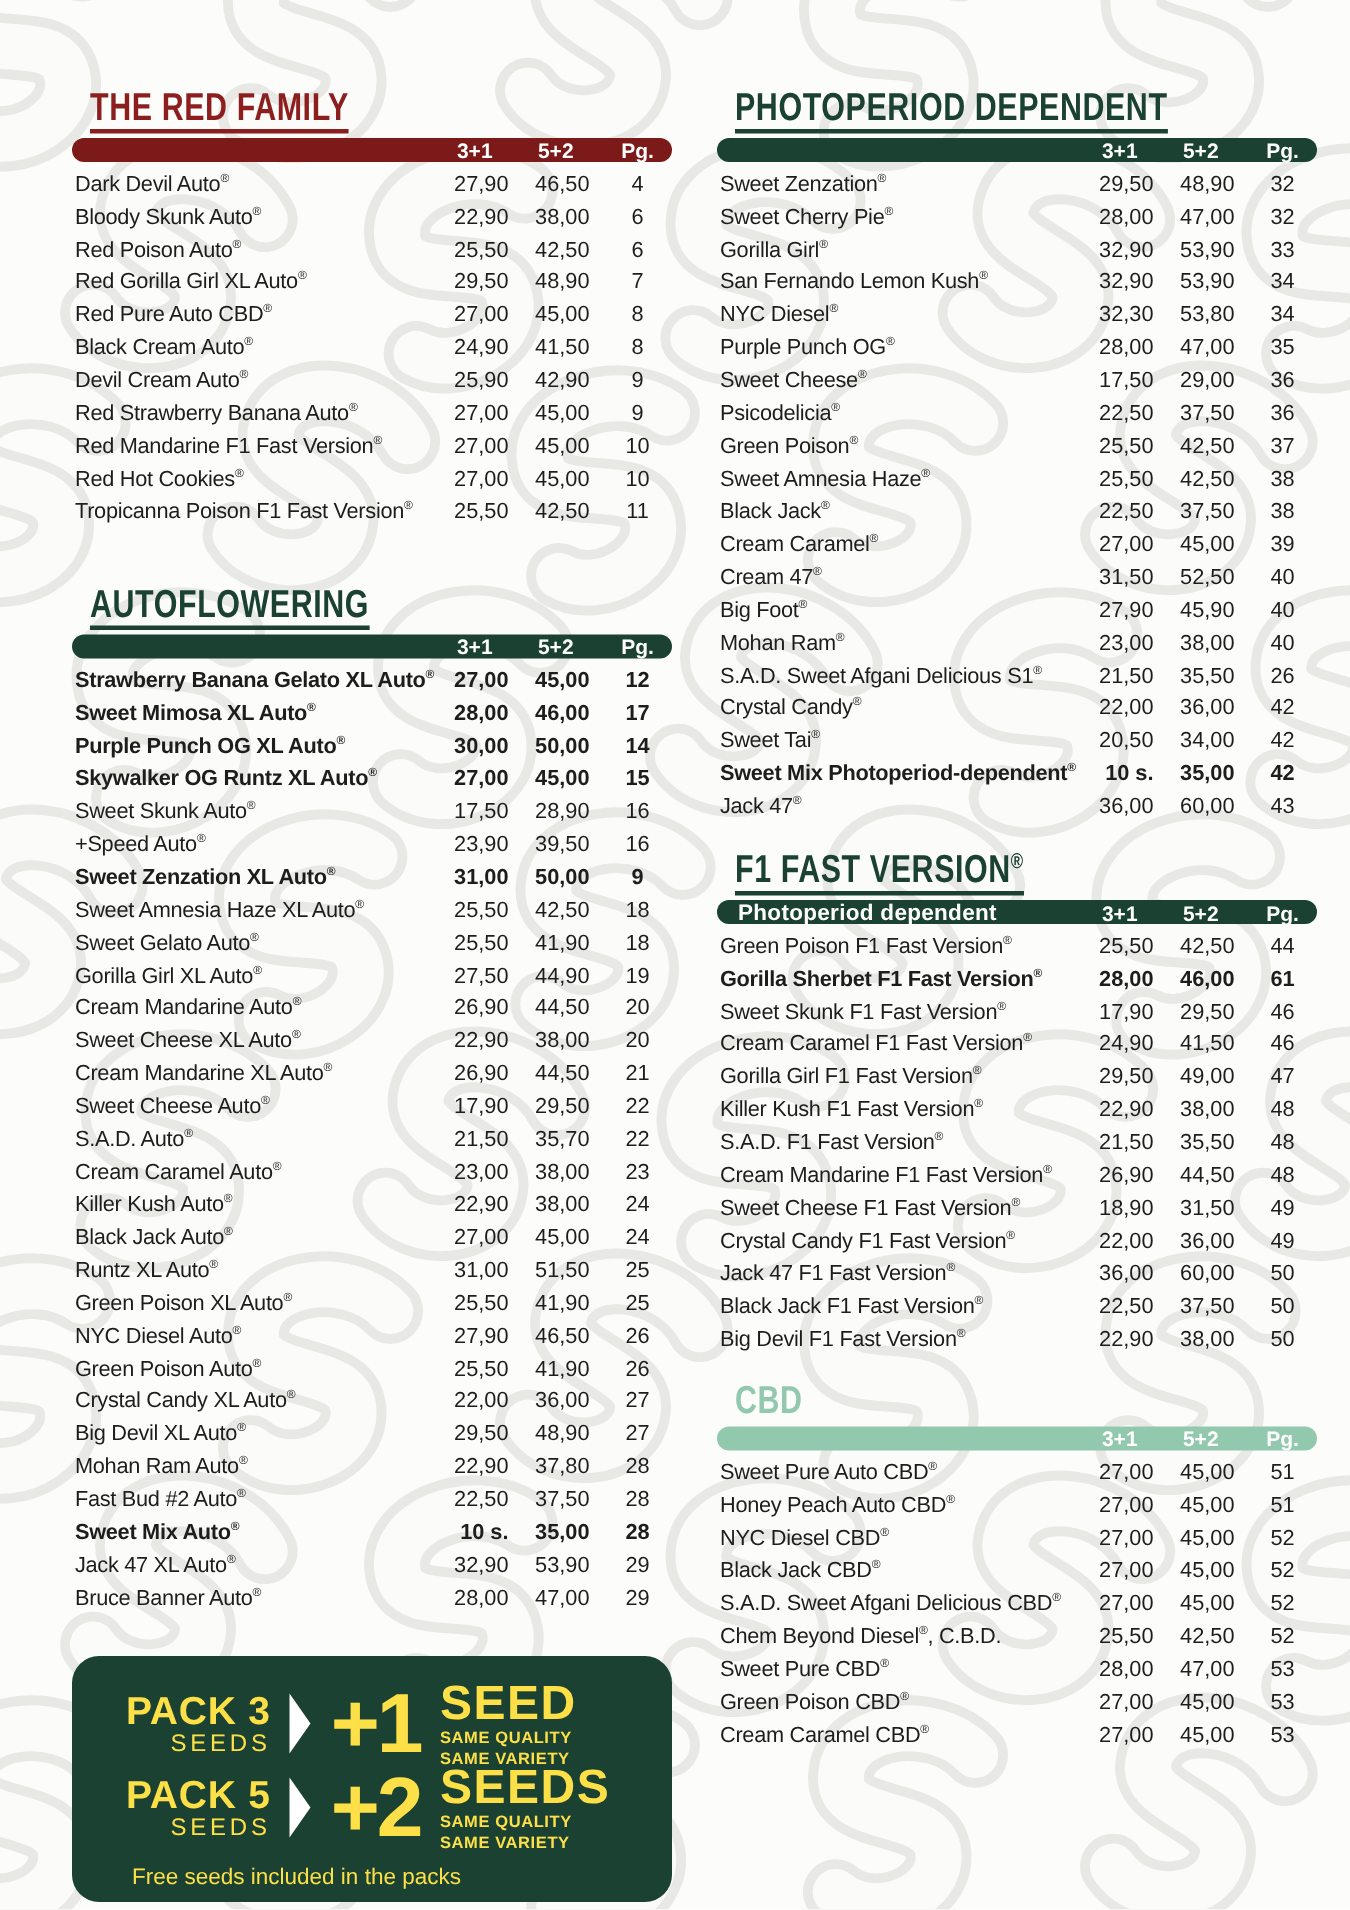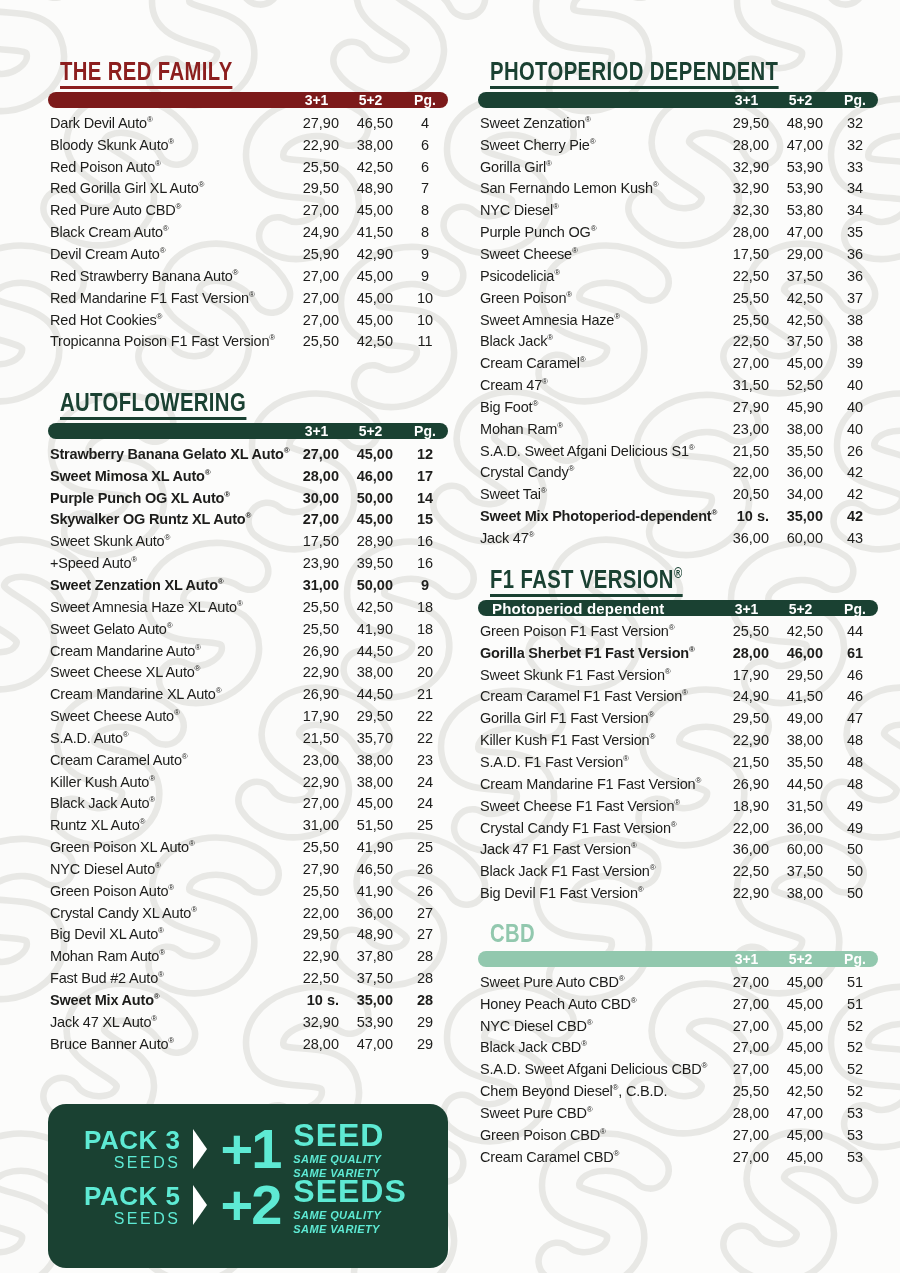--- a/index.html
+++ b/index.html
@@ -49,32 +49,32 @@
   }
   .row.bold { font-weight:700; }
   .cell.name { padding-left:2px; white-space:nowrap; letter-spacing:-.2px; }
   .cell.c1, .cell.c2 { text-align:right; padding-right:9px; white-space:nowrap; }
   .cell.pg { text-align:center; }
   sup { font-size:.55em; line-height:0; }
 
   #promo {
     position:absolute; left:48px; top:1104px; width:400px; height:164px;
     background:#1a4132; border-radius:18px; z-index:1;
-    color:#5eead4; box-sizing:border-box; padding-top:17px;
+    color:#fde047; box-sizing:border-box; padding-top:17px;
   }
   .promo-row { display:flex; align-items:center; gap:13px; margin-left:36px; height:56px; }
   .pack { text-align:right; line-height:1; min-width:92px; }
   .pack-top { font-size:26px; font-weight:700; letter-spacing:.5px; }
   .pack-bottom { font-size:16px; letter-spacing:2.5px; margin-top:2px; }
   .promo-arrow { width:0; height:0; border-left:14px solid #fff;
     border-top:20px solid transparent; border-bottom:20px solid transparent; }
   .plus { font-size:56px; font-weight:700; line-height:.85; letter-spacing:-2px; }
   .seedblock { line-height:1; }
   .seed-big { font-size:32px; font-weight:700; letter-spacing:1px; }
-  .seed-sub { font-size:11px; font-weight:600; letter-spacing:.4px; margin-top:3px;font-style:italic; }
+  .seed-sub { font-size:11px; font-weight:600; letter-spacing:.4px; margin-top:3px; }
   .promo-footer { font-size:15px; margin:10px 0 0 40px; }
 </style>
 </head>
 <body>
 
 <div id="page">
   <div id="watermark">
       <svg viewBox="0 0 120 120" width="175" height="175" style="left: -60px; top: -55px; transform: rotate(-16deg);">
         <path d="M88 30 C70 8 28 12 26 36 C24 58 66 52 68 72 C70 94 36 104 20 88" fill="none" stroke="#e8e8e5" stroke-width="30" stroke-linecap="round"></path>
         <path d="M88 30 C70 8 28 12 26 36 C24 58 66 52 68 72 C70 94 36 104 20 88" fill="none" stroke="#fbfbfa" stroke-width="21" stroke-linecap="round"></path>
@@ -426,20 +426,26 @@
           <div class="cell name">Sweet Amnesia Haze XL Auto<sup>®</sup></div>
           <div class="cell c1">25,50</div>
           <div class="cell c2">42,50</div>
           <div class="cell pg">18</div>
         </div>
         <div class="row">
           <div class="cell name">Sweet Gelato Auto<sup>®</sup></div>
           <div class="cell c1">25,50</div>
           <div class="cell c2">41,90</div>
           <div class="cell pg">18</div>
+        </div>
+        <div class="row">
+          <div class="cell name">Gorilla Girl XL Auto<sup>®</sup></div>
+          <div class="cell c1">27,50</div>
+          <div class="cell c2">44,90</div>
+          <div class="cell pg">19</div>
         </div>
         <div class="row">
           <div class="cell name">Cream Mandarine Auto<sup>®</sup></div>
           <div class="cell c1">26,90</div>
           <div class="cell c2">44,50</div>
           <div class="cell pg">20</div>
         </div>
         <div class="row">
           <div class="cell name">Sweet Cheese XL Auto<sup>®</sup></div>
           <div class="cell c1">22,90</div>
@@ -859,14 +865,15 @@
         <div class="pack-bottom">SEEDS</div>
       </div>
       <div class="promo-arrow"></div>
       <div class="plus">+2</div>
       <div class="seedblock">
         <div class="seed-big">SEEDS</div>
         <div class="seed-sub">SAME QUALITY</div>
         <div class="seed-sub">SAME VARIETY</div>
       </div>
     </div>
+    <div class="promo-footer">Free seeds included in the packs</div>
   </div>
 </div>
 
 </body></html>

